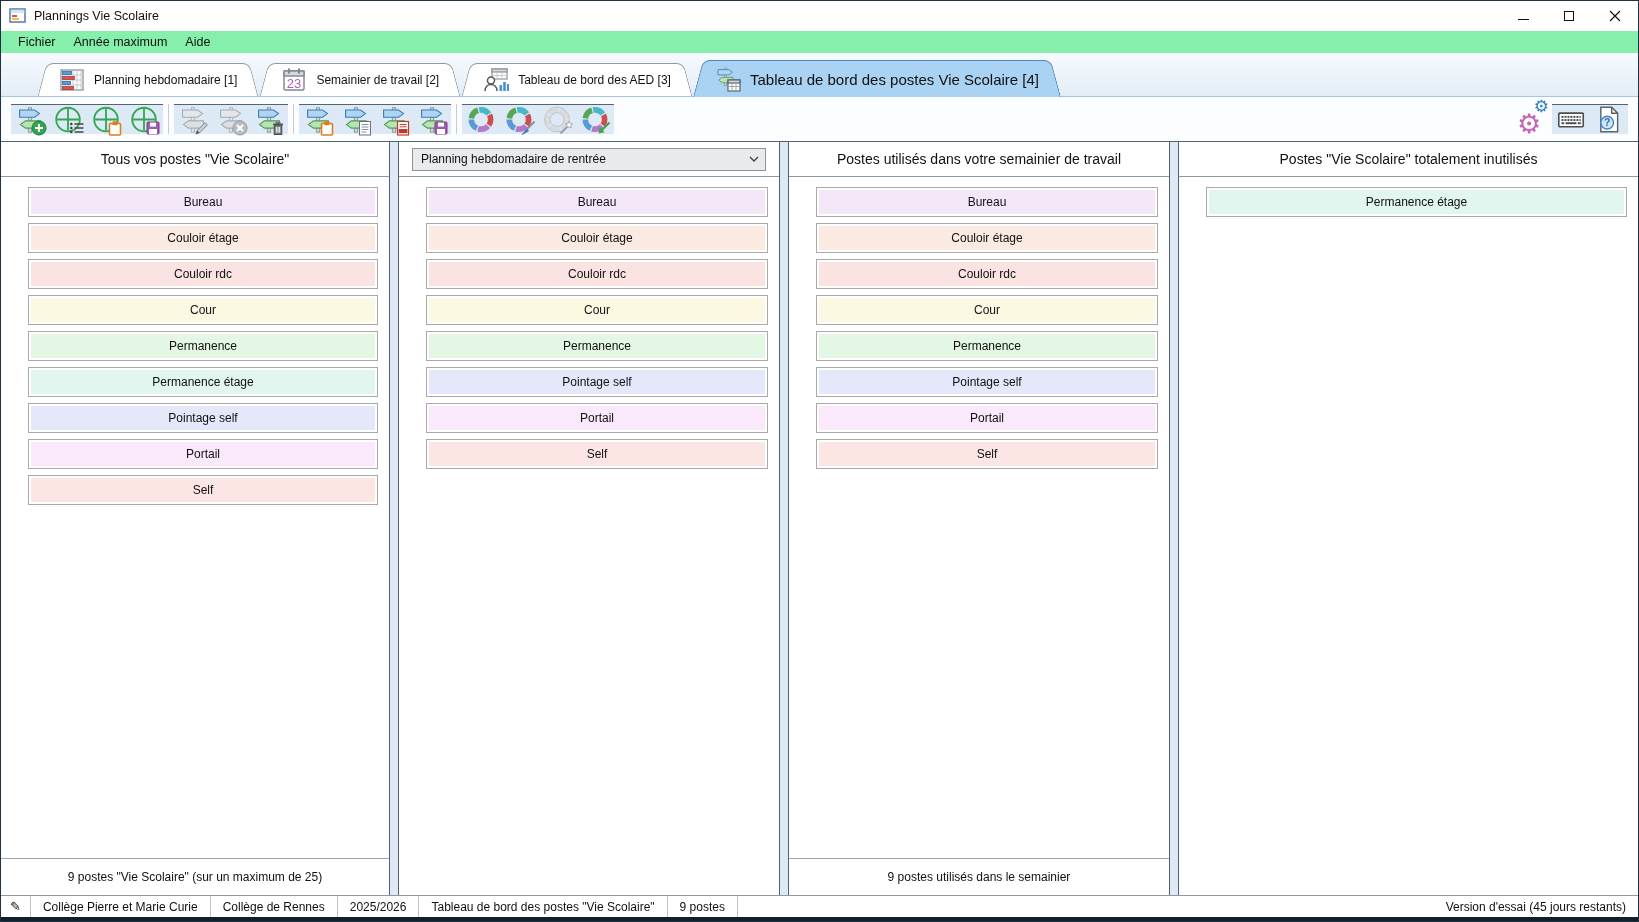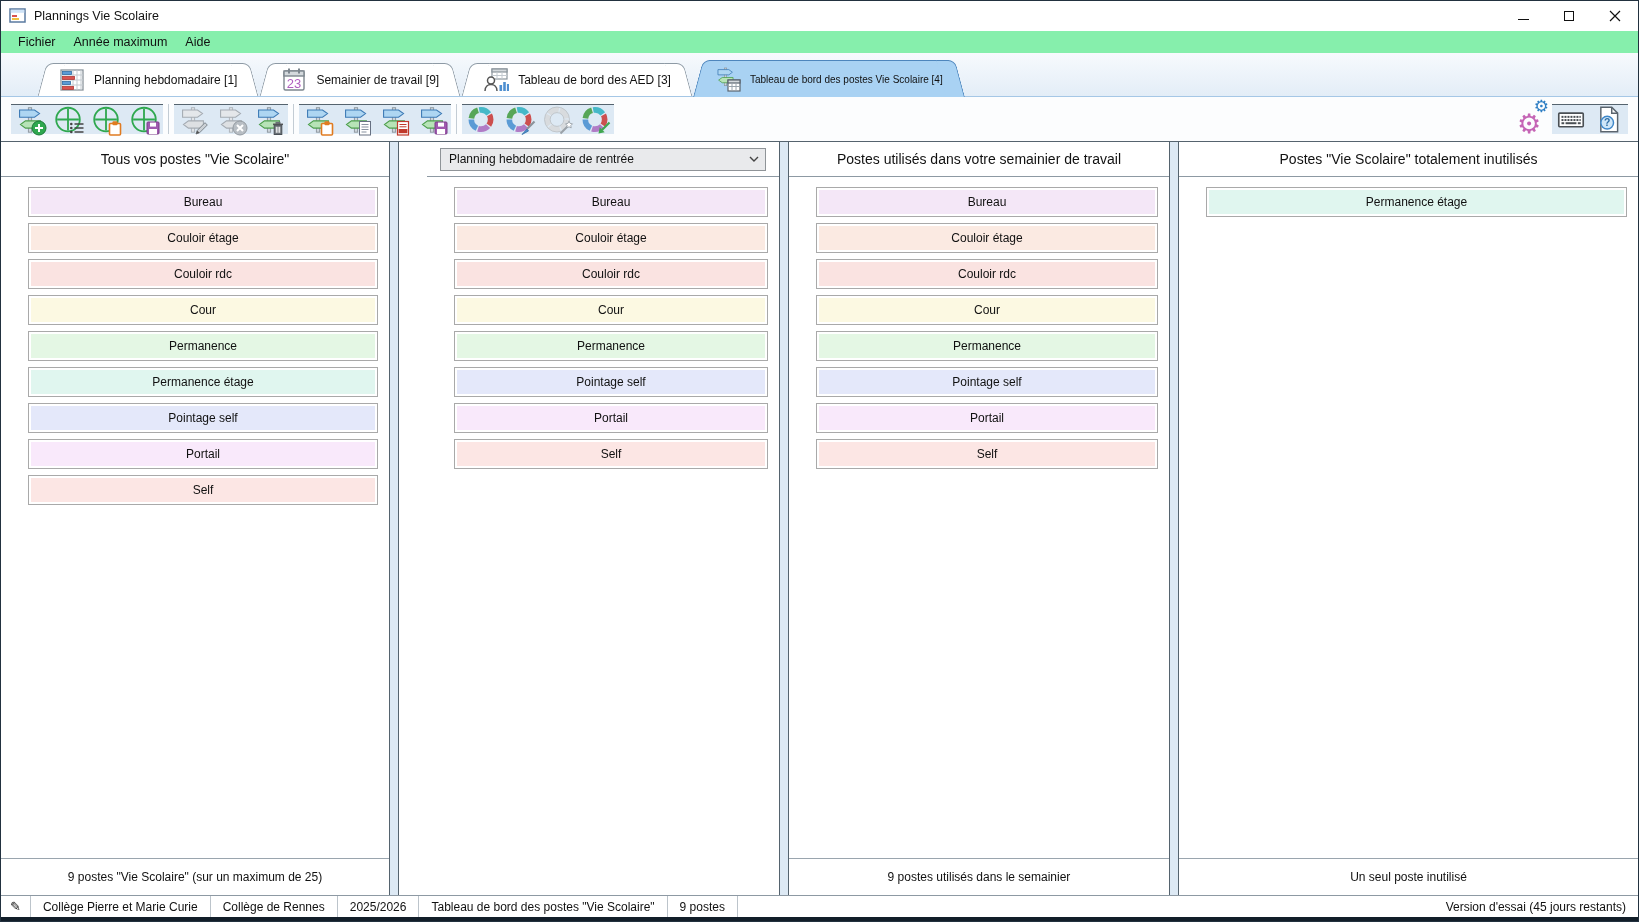--- a/index.html
+++ b/index.html
@@ -26,38 +26,38 @@
   
   .tabstrip { height:44px; background:linear-gradient(#f7fafd,#e3edf7); border-bottom:1px solid #a5c7e6; display:flex; align-items:flex-end; padding-left:36px; flex:none; }
   .tab { --tabbg:#fff; --tabbd:#8e9aa5;
     position:relative; height:33px; margin:0 16px; padding:0 6px;
     display:flex; align-items:center; gap:9px;
     background:var(--tabbg); border-top:1px solid var(--tabbd);
     font-size:12px; white-space:nowrap; cursor:default; z-index:1;justify-content:space-between; }
   .tab::before, .tab::after { content:""; position:absolute; top:-1px; bottom:0; width:18px; background:var(--tabbg); z-index:-1; }
   .tab::before { left:-11px; transform:skewX(-15deg); border:1px solid var(--tabbd); border-right:none; border-bottom:none; border-top-left-radius:7px; }
   .tab::after  { right:-11px; transform:skewX(15deg);  border:1px solid var(--tabbd); border-left:none;  border-bottom:none; border-top-right-radius:7px; }
-  .tab.active { --tabbg:#a9d2f3; --tabbd:#4e86bd; height:37px; margin-bottom:-1px; z-index:2; font-size:10px; }
+  .tab.active { --tabbg:#a9d2f3; --tabbd:#4e86bd; height:37px; margin-bottom:-1px; z-index:2; font-size:15px; }
   .tabicon { width:26px; height:26px; flex:none; }
   
   .toolbar { height:44px; background:#fcfdfe; display:flex; align-items:center; padding:0 10px; flex:none; }
   .tbtn { width:38px; height:38px; position:relative; display:flex; align-items:center; justify-content:center; border-radius:3px; }
   .tbtn svg.main { width:30px; height:30px; }
   .badge { position:absolute; right:2px; bottom:2px; width:16px; height:16px; }
   .tsep { width:1px; height:30px; background:#c3ccd4; margin:0 5px; flex:none; }
   .tb-right { margin-left:auto; display:flex; align-items:center; }
   .gears { position:relative; width:38px; height:38px; }
   .gear-big { position:absolute; left:3px; bottom:0px; font-size:27px; line-height:27px; color:#c565b5; }
   .gear-small { position:absolute; right:3px; top:-2px; font-size:17px; line-height:17px; color:#2f7fc4; }
   
   .main { flex:1; min-height:0; display:flex; background:#dde9f4; border-top:1px solid #55636e; }
   .col { background:#fff; display:flex; flex-direction:column; border-left:1px solid #55636e; border-right:1px solid #55636e; min-width:0; }
   .col + .col { margin-left:8px; }
   .col1 { width:389px; border-left:none; }
-  .col2 { width:382px;padding-left:28px; }
+  .col2 { width:382px; }
   .col3 { width:382px; }
   .col4 { flex:1; border-right:none; }
   .col-header { height:35px; flex:none; border-bottom:1px solid #8d99a3; display:flex; align-items:center; justify-content:center; font-size:14px; padding:0 8px; }
   .combobox { flex:1; margin:0 5px; height:23px; background:#e9eaec; border:1px solid #8f9498; display:flex; align-items:center; justify-content:space-between; padding:0 3px 0 8px; font-size:12px; cursor:default; }
   .combobox .chev { width:16px; height:16px; flex:none; }
   .col-list { flex:1; min-height:0; padding:10px 11px; overflow:hidden;margin-left:16px; }
   .post-item { height:30px; margin-bottom:6px; border:1px solid #a9a9a9; box-shadow:inset 0 0 0 2px #fff; display:flex; align-items:center; justify-content:center; font-size:12px; cursor:default; }
   .col-footer { height:37px; flex:none; border-top:1px solid #9aa5ae; display:flex; align-items:center; justify-content:center; font-size:12px; padding:0 8px; text-align:center; }
   
   .statusbar { height:22px; flex:none; background:#fff; border-top:1px solid #8d99a3; display:flex; align-items:stretch; font-size:12px; }
@@ -147,21 +147,21 @@
     <span>Planning hebdomadaire [1]</span>
   </div>
   <div class="tab">
     <svg class="tabicon" viewBox="0 0 26 26">
       <rect x="3" y="4" width="20" height="19" rx="1.5" fill="#fff" stroke="#7d868e" stroke-width="1.4"></rect>
       <rect x="3" y="4" width="20" height="5" fill="#d4d9dd" stroke="#7d868e" stroke-width="1.4"></rect>
       <rect x="7" y="1.5" width="2" height="5" fill="#7d868e"></rect>
       <rect x="17" y="1.5" width="2" height="5" fill="#7d868e"></rect>
       <text x="13" y="20.5" font-size="13" fill="#b05fc0" text-anchor="middle" font-family="Liberation Sans, sans-serif">23</text>
     </svg>
-    <span>Semainier de travail [9]</span>
+    <span>Semainier de travail [2]</span>
   </div>
   <div class="tab">
     <svg class="tabicon" viewBox="0 0 26 26">
       <rect x="9" y="2" width="15" height="10" fill="#fff" stroke="#8a949c" stroke-width="1.2"></rect>
       <rect x="9" y="2" width="15" height="3" fill="#d4d9dd" stroke="#8a949c" stroke-width="1.2"></rect>
       <path d="M14 5v7 M19 5v7 M9 8.5h15" stroke="#c3cad0" stroke-width="1"></path>
       <circle cx="8" cy="13.5" r="3.5" fill="#fff" stroke="#555" stroke-width="1.5"></circle>
       <path d="M2 24 c0-4.5 3-6.5 6-6.5 s6 2 6 6.5" fill="none" stroke="#555" stroke-width="1.5"></path>
       <rect x="16.5" y="18" width="2.6" height="6" fill="#4f8fd0"></rect>
       <rect x="20.2" y="15" width="2.6" height="9" fill="#4f8fd0"></rect>
@@ -414,21 +414,20 @@
       <div class="post-item" style="background-color: rgb(252, 230, 228);">Self</div>
     </div>
     <div class="col-footer">9 postes utilisés dans le semainier</div>
   </div>
 
   <div class="col col4">
     <div class="col-header">Postes "Vie Scolaire" totalement inutilisés</div>
     <div class="col-list">
       <div class="post-item" style="background-color: rgb(224, 246, 239);">Permanence étage</div>
     </div>
-    <div class="col-footer">Un seul poste inutilisé</div>
   </div>
 
 </div>
 
 <div class="statusbar">
   <div class="scell icon-cell">
     <span>✎</span>
   </div>
   <div class="scell">Collège Pierre et Marie Curie</div>
   <div class="scell">Collège de Rennes</div>

